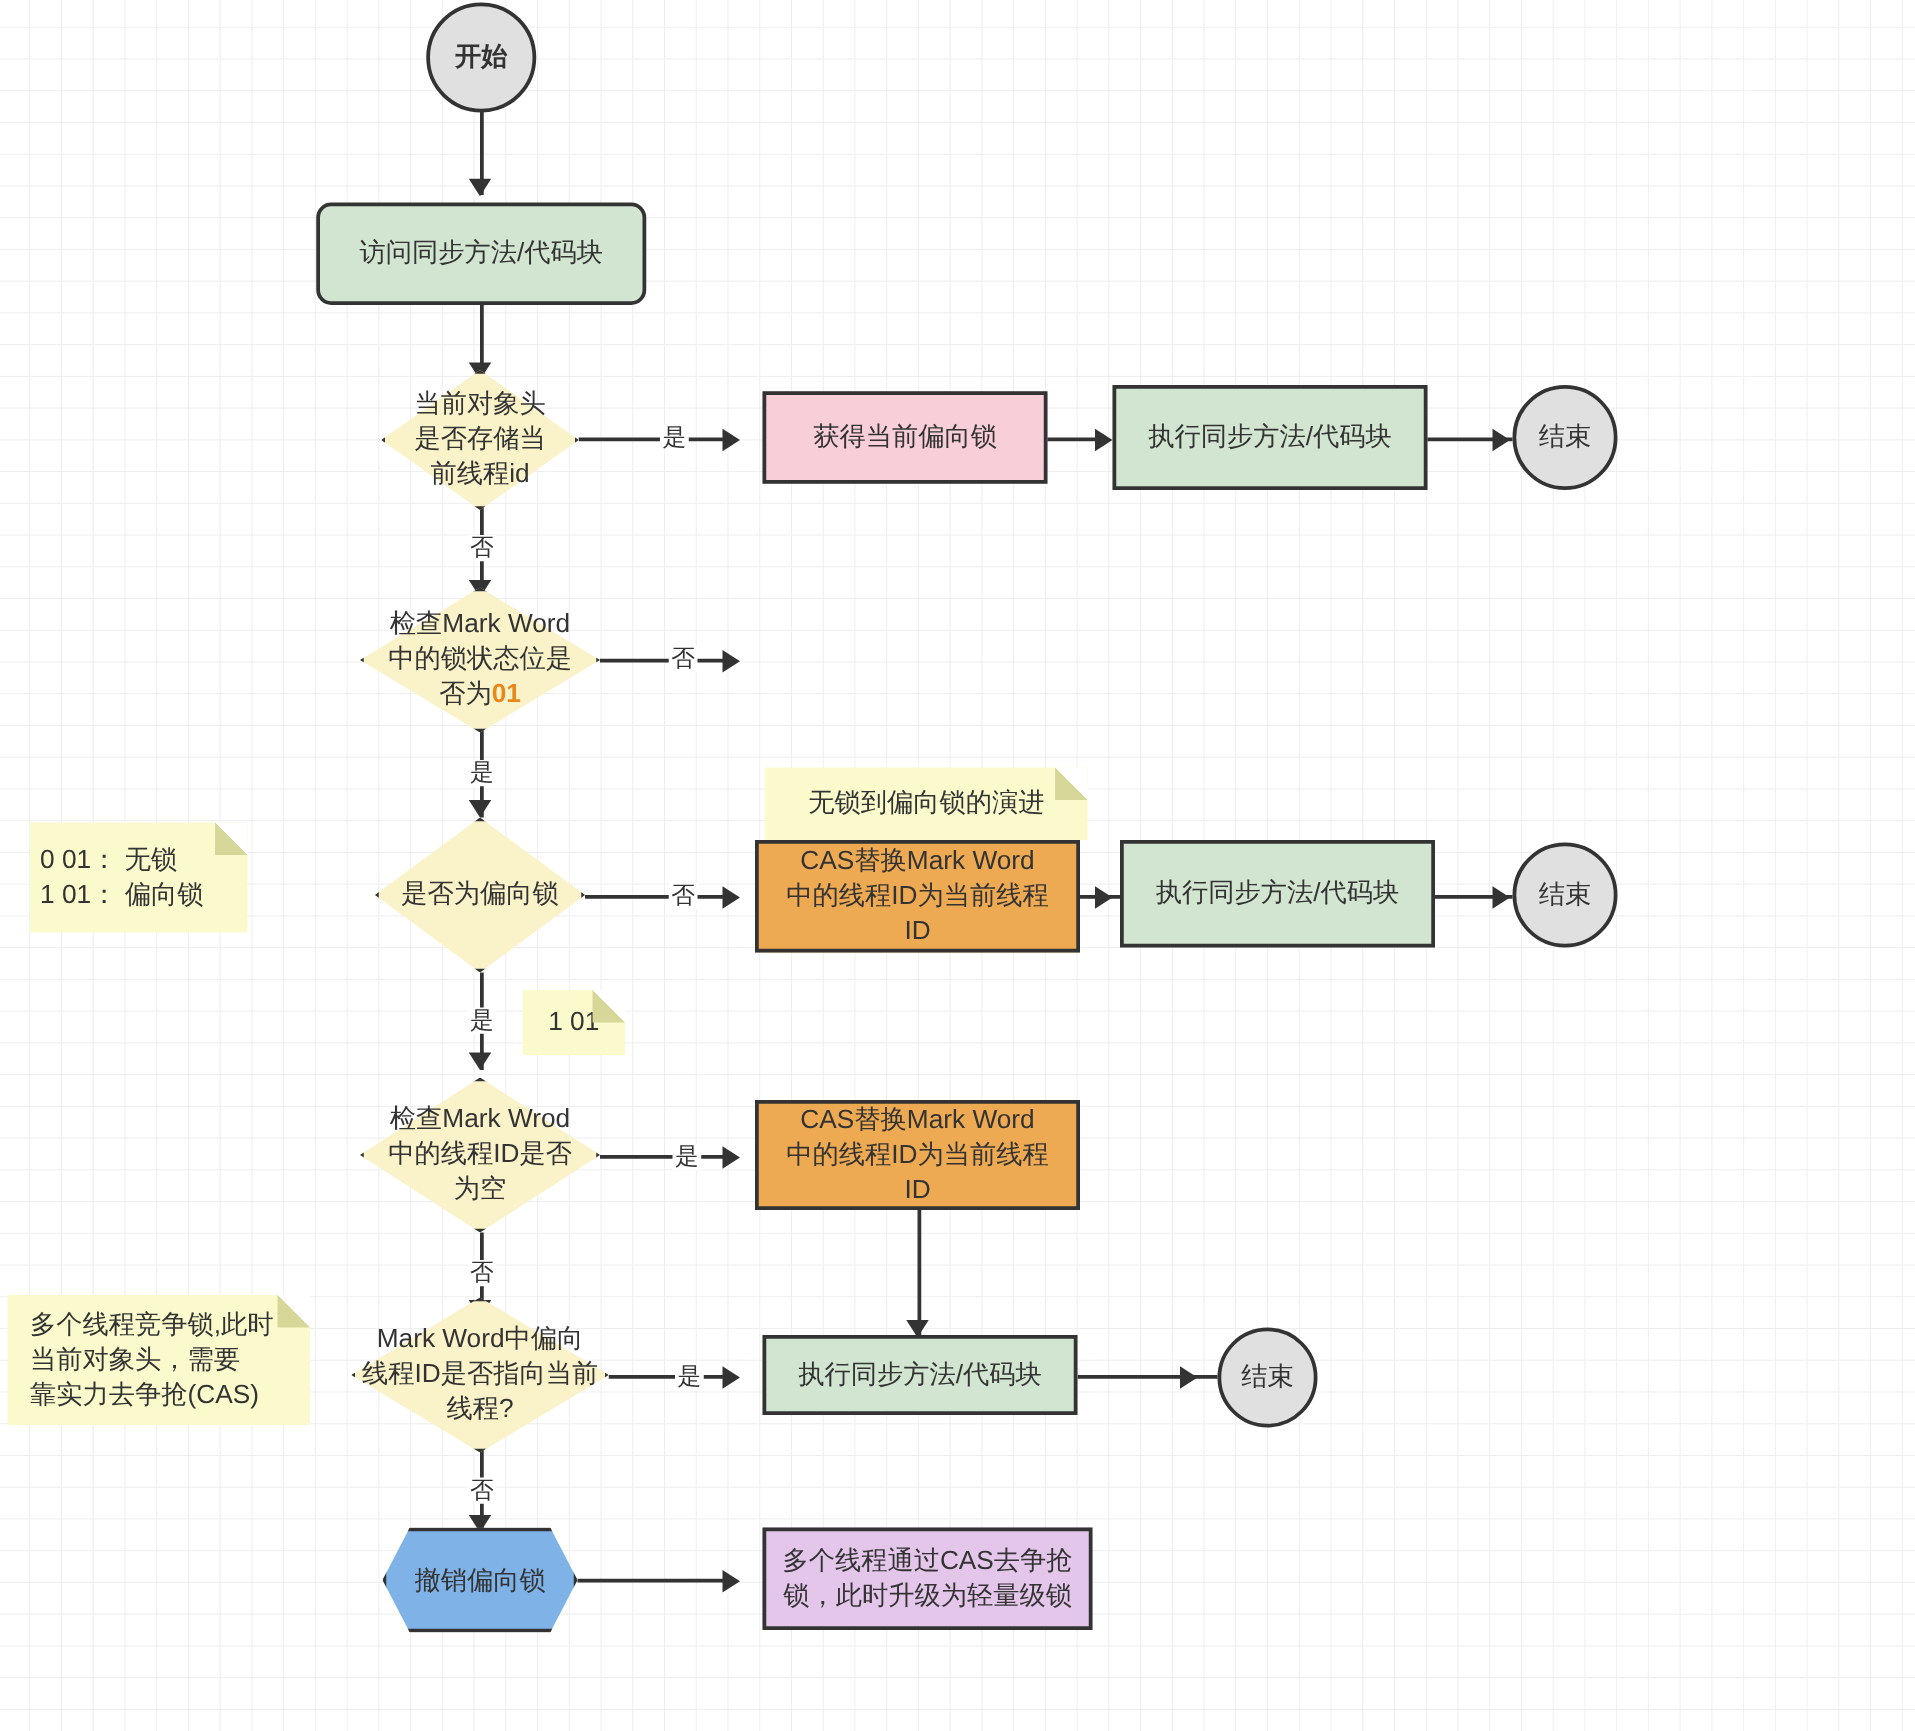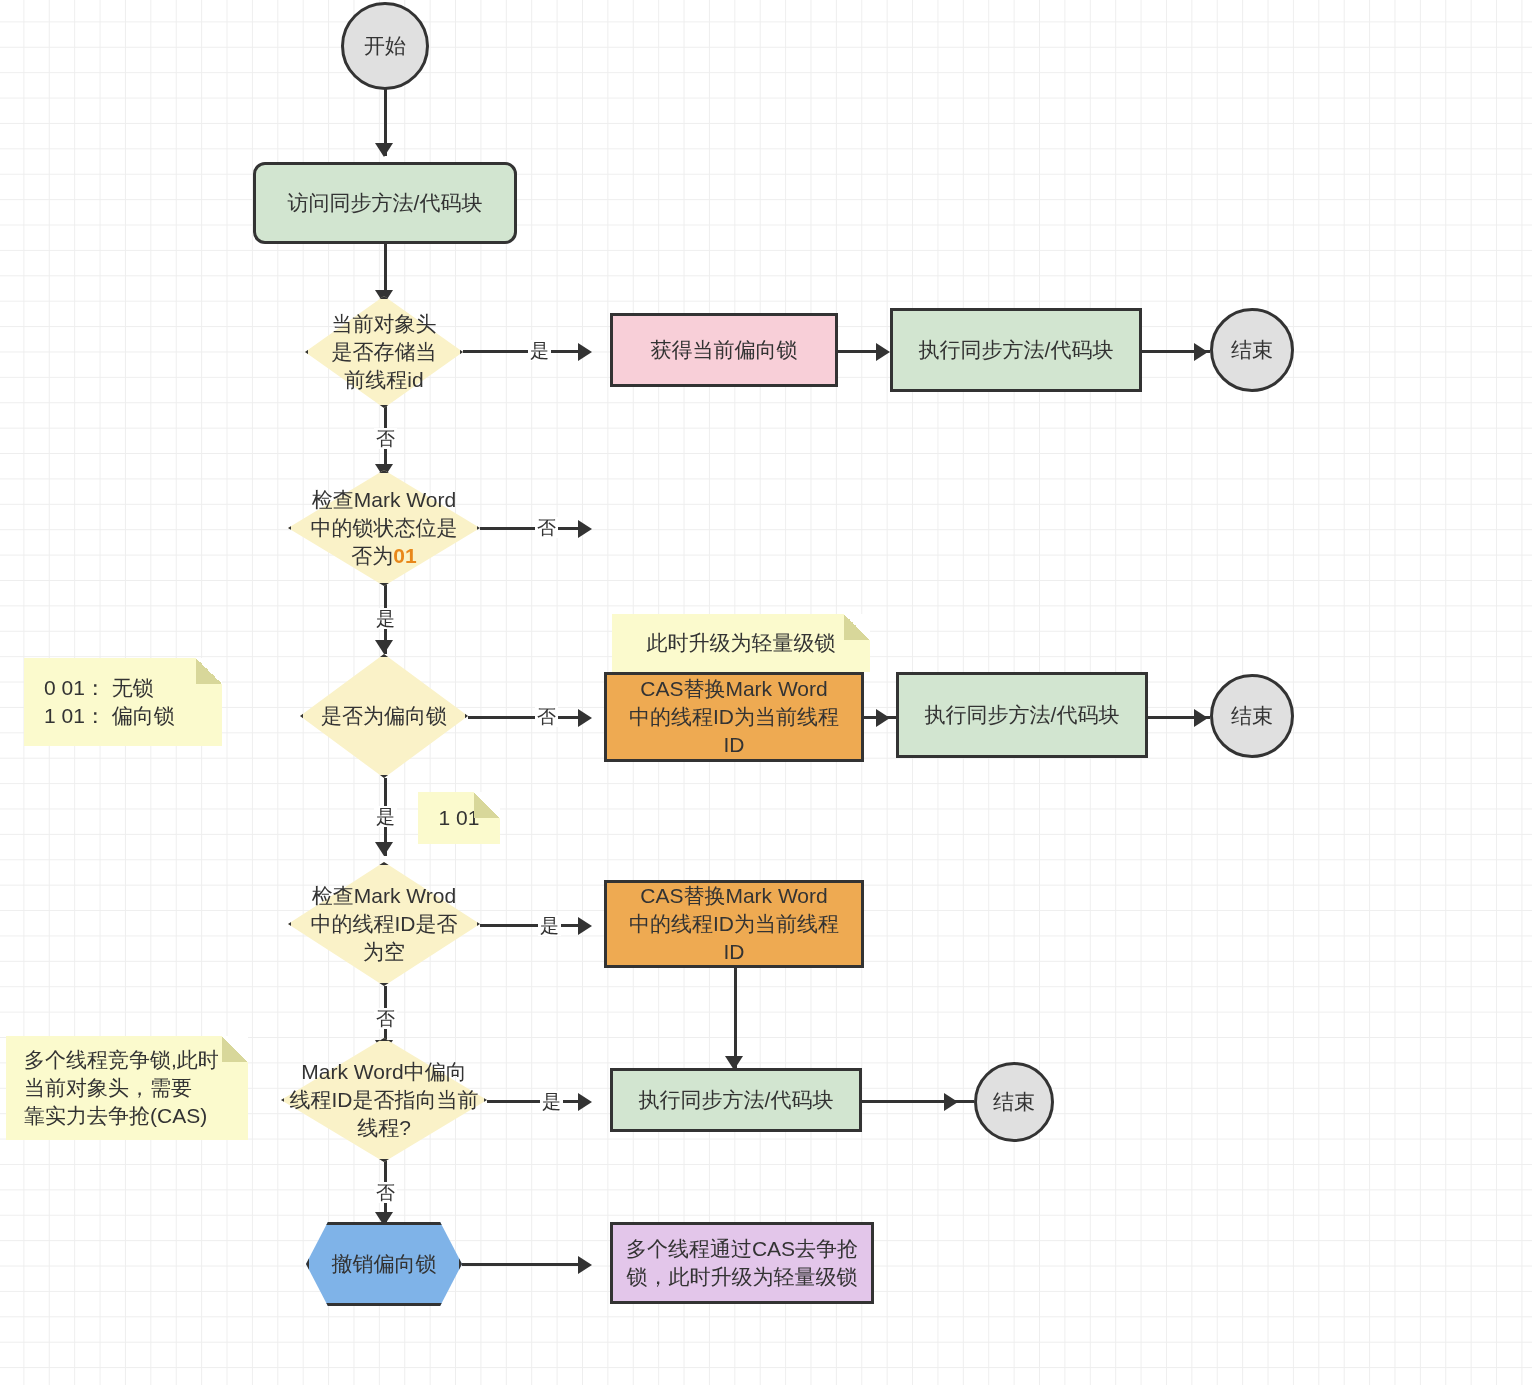--- a/index.html
+++ b/index.html
@@ -204,21 +204,21 @@
 
   <div class="line h" style="left:862px;top:1100px;width:112px;"></div>
   <div class="arrow right" style="left:944px;top:1093px;"></div>
 
   <div class="line v" style="left:384px;top:1158px;height:68px;"></div>
   <div class="arrow down" style="left:375px;top:1212px;"></div>
 
   <div class="line h" style="left:462px;top:1263px;width:124px;"></div>
   <div class="arrow right" style="left:578px;top:1256px;"></div>
 
-  <div class="shape terminator" style="left:341px;top:2px;width:88px;height:88px;">
+  <div class="shape terminator" style="left:341px;top:2px;width:88px;height:88px;font-weight:bold;">
     <span>开始</span>
   </div>
 
   <div class="shape process rounded" style="left:253px;top:162px;width:264px;height:82px;">
     <span>访问同步方法/代码块</span>
   </div>
 
   <div class="decision" style="left:305px;top:296px;width:158px;height:112px;">
     <div class="dia"></div>
     <div class="dtext" style="width:170px;">当前对象头
@@ -239,28 +239,28 @@
   </div>
 
   <div class="decision" style="left:288px;top:470px;width:192px;height:116px;">
     <div class="dia"></div>
     <div class="dtext" style="width:196px;"><span>检查Mark Word
 中的锁状态位是
 否为</span><b>01</b></div>
   </div>
 
 
-  <div class="note left-align" style="left:24px;top:658px;width:198px;height:88px;padding-left:20px;">
+  <div class="note left-align" style="left:24px;top:658px;width:174px;height:88px;padding-left:8px;">
     <span>0 01： 无锁
 1 01：  偏向锁</span>
     <span class="fold"></span>
   </div>
 
   <div class="note" style="left:612px;top:614px;width:258px;height:58px;">
-    <span>此时升级为轻量级锁</span>
+    <span>无锁到偏向锁的演进</span>
     <span class="fold"></span>
   </div>
 
   <div class="decision" style="left:300px;top:654px;width:168px;height:124px;">
     <div class="dia"></div>
     <div class="dtext" style="width:160px;">是否为偏向锁</div>
   </div>
 
   <div class="shape process orange" style="left:604px;top:672px;width:260px;height:90px;">
     <span>CAS替换Mark Word

